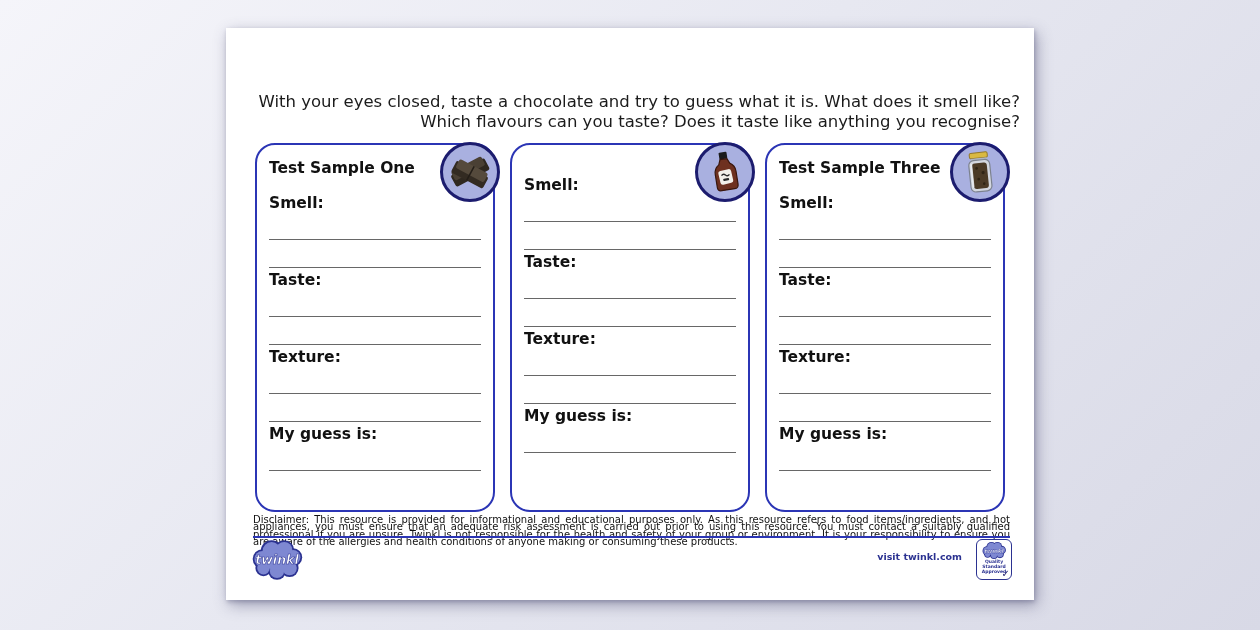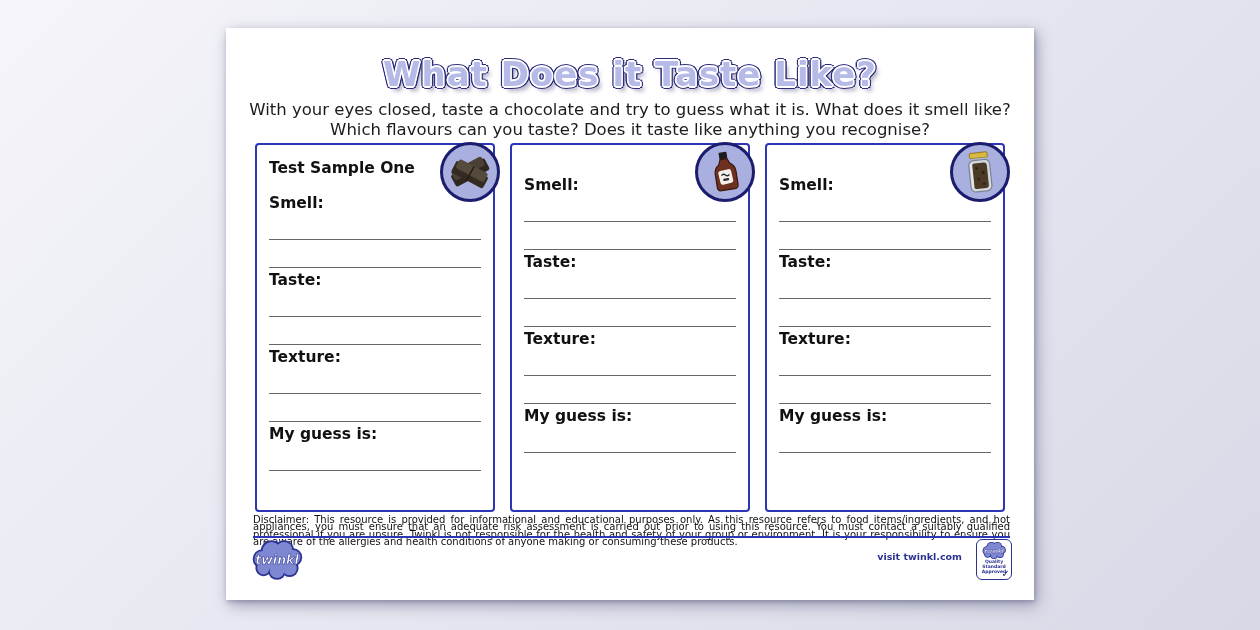--- a/index.html
+++ b/index.html
@@ -18,26 +18,26 @@
     font-size:34px;font-weight:800;letter-spacing:1px;color:#b5bae7;
     text-shadow:
       -1.6px 0 0 #fff,1.6px 0 0 #fff,0 -1.6px 0 #fff,0 1.6px 0 #fff,
       -1.2px -1.2px 0 #fff,1.2px 1.2px 0 #fff,-1.2px 1.2px 0 #fff,1.2px -1.2px 0 #fff,
       -3px 0 0 #2e2c78,3px 0 0 #2e2c78,0 -3px 0 #2e2c78,0 3px 0 #2e2c78,
       -2.2px -2.2px 0 #2e2c78,2.2px 2.2px 0 #2e2c78,-2.2px 2.2px 0 #2e2c78,2.2px -2.2px 0 #2e2c78,
       4px 5px 4px rgba(110,110,150,.55);
   }
   .subtitle{
     position:absolute;top:64px;left:50%;transform:translateX(-50%);
-    width:780px;text-align:center;font-size:16.5px;line-height:20px;
-    font-weight:500;color:#1b1b1b;margin-top:8px;
+    width:780px;text-align:right;font-size:16.5px;line-height:20px;
+    font-weight:500;color:#1b1b1b;
   }
   .card{
     position:absolute;top:115px;width:240px;height:369px;box-sizing:border-box;
-    background:#fff;border:2.5px solid #2b35b5;border-radius:4px;
+    background:#fff;border:2.5px solid #2b35b5;border-radius:20px;
     padding:14px 12px 0;
   }
   .card.c1{left:29px}.card.c2{left:284px}.card.c3{left:539px}
   .badge-circle{
     position:absolute;top:-3px;right:-7px;width:60px;height:60px;box-sizing:border-box;
     border-radius:50%;background:#a9b0e0;border:3px solid #1c1c6e;
     display:flex;align-items:center;justify-content:center;z-index:2;overflow:hidden;
   }
   .card-title{font-size:15.5px;font-weight:600;color:#111;height:18px;line-height:18px;}
   .field-label{font-size:15.5px;font-weight:600;color:#111;height:18px;line-height:18px;margin-top:3px;}
@@ -56,21 +56,20 @@
     display:flex;flex-direction:column;align-items:center;padding-top:2px;
   }
   .qb-text{font-size:4.5px;line-height:5px;color:#2b3291;font-weight:bold;text-align:center;}
   .qb-check{position:absolute;right:1px;bottom:0;font-size:10px;color:#1c1c6e;font-weight:bold;}
 </style>
 </head>
 <body>
 
 <div class="page">
 
-  <div class="title">What Does it Taste Like?</div>
   <div class="subtitle">With your eyes closed, taste a chocolate and try to guess what it is. What does it smell like? Which flavours can you taste? Does it taste like anything you recognise?</div>
 
   <div class="card c1">
     <div class="badge-circle">
       <svg width="46" height="46" viewBox="0 0 46 46">
         <g transform="rotate(-28 23 23)">
           <rect x="4" y="17" width="38" height="13" rx="2" fill="#2f2820"></rect>
           <rect x="6" y="14" width="34" height="10" rx="2" fill="#4a4034"></rect>
           <line x1="23" y1="14" x2="23" y2="30" stroke="#241e18" stroke-width="1.5"></line>
         </g>
@@ -129,20 +128,21 @@
           <rect x="12.5" y="11" width="21" height="31.5" rx="5" fill="#d3d7df" stroke="#7c828e" stroke-width="1.2"></rect>
           <rect x="15.5" y="14" width="15" height="25.5" rx="3" fill="#4b3a26"></rect>
           <circle cx="20" cy="19" r="1.4" fill="#2f2415"></circle>
           <circle cx="26" cy="24" r="1.6" fill="#2f2415"></circle>
           <circle cx="21" cy="30" r="1.4" fill="#2f2415"></circle>
           <circle cx="26" cy="35" r="1.3" fill="#2f2415"></circle>
           <rect x="14" y="14" width="2" height="24" rx="1" fill="#eef0f4" opacity="0.8"></rect>
         </g>
       </svg>
     </div>
+    <div class="card-title">Test Sample Three</div>
     <div class="field-label first">Smell:</div>
     <div class="wline"></div>
     <div class="wline"></div>
     <div class="field-label">Taste:</div>
     <div class="wline"></div>
     <div class="wline"></div>
     <div class="field-label">Texture:</div>
     <div class="wline"></div>
     <div class="wline"></div>
     <div class="field-label">My guess is:</div>

